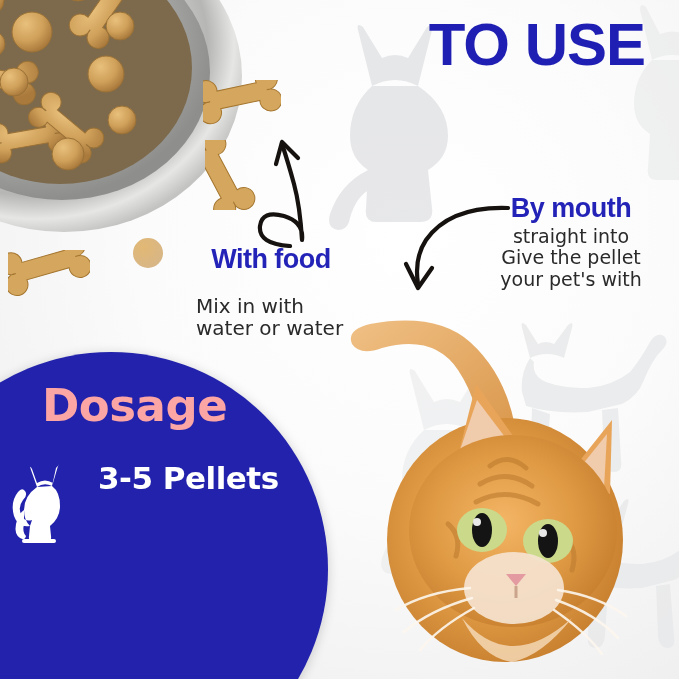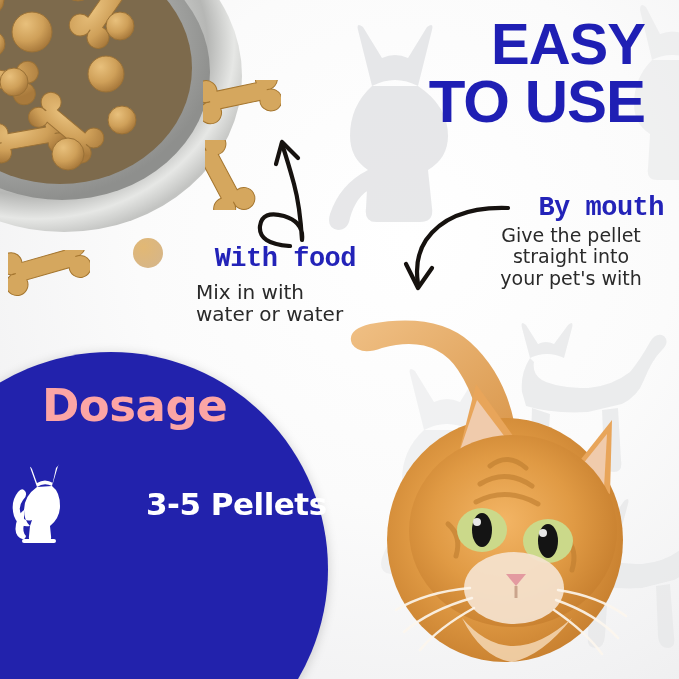--- a/index.html
+++ b/index.html
@@ -36,56 +36,55 @@
     font-size:58px;
     line-height:.98;
     letter-spacing:-1px;
   }
   #headline .l1{display:block;}
   #headline .l2{display:block;font-size:60px;}
 
   
   .callout-title{
     color:#2323b8;
-    font-family:Liberation Mono, monospace;
+    font-family:Liberation Sans, sans-serif;
     font-weight:bold;
     letter-spacing:-.5px;
-    text-align:right;
   }
   .callout-body{
     color:#2a2a2a;
     font-family:"DejaVu Sans", sans-serif;
     font-weight:normal;
     line-height:1.12;
   }
 
   #withfood{position:absolute;left:186px;top:244px;width:170px;text-align:center;}
   #withfood .callout-title{font-size:27px;}
-  #withfood .callout-body{font-size:20px;margin-top:7px;text-align:left;padding-left:10px;}
+  #withfood .callout-body{font-size:20px;margin-top:20px;text-align:left;padding-left:10px;}
 
   #bymouth{position:absolute;left:478px;top:193px;width:186px;text-align:center;}
   #bymouth .callout-title{font-size:27px;}
   #bymouth .callout-body{font-size:19px;margin-top:2px;}
 
   
   #dosage{
     position:absolute;left:-106px;top:352px;width:434px;height:434px;
     border-radius:50%;
     background:#2222ac;
     box-shadow:0 2px 12px rgba(0,0,0,.18);
   }
   #dosage-title{
     position:absolute;left:148px;top:27px;
     color:#fca5a5;
     font-family:"DejaVu Sans", sans-serif;
     font-weight:bold;
     font-size:45px;
     letter-spacing:-.5px;
   }
-  .dose-row{position:absolute;display:flex;align-items:center;gap:48px;}
+  .dose-row{position:absolute;display:flex;align-items:flex-start;}
   #dose-row-0{left:110px;top:110px;}
   #dose-row-1{left:118px;top:218px;}
   .dose-icon{width:78px;height:84px;flex:0 0 auto;}
   .dose-icon svg{display:block;}
   .dose-text{margin-left:16px;}
   .dose-amount{
     color:#ffffff;
     font-family:"DejaVu Sans", sans-serif;
     font-weight:bold;
     font-size:31px;
@@ -282,21 +281,20 @@
         <path d="M228 302 Q268 308 296 328"></path>
         <path d="M226 312 Q266 326 288 350"></path>
         <path d="M224 322 Q256 344 272 366"></path>
       </g>
 
       <path d="M132 330 Q180 386 242 330 Q212 368 182 374 Q152 370 132 330Z" fill="#f6dcbb" opacity=".8"></path>
     </svg>
   </div>
 
   <div id="headline">
-    <span class="l1">EASY</span>
     <span class="l2">TO USE</span>
   </div>
 
   <svg style="position:absolute;left:240px;top:128px;" width="100" height="120" viewBox="0 0 100 120">
     <path class="arrow" d="M50 118 Q18 116 20 98 Q22 82 44 88 Q64 94 62 112
                            Q60 78 54 56 Q48 34 42 16"></path>
     <path class="arrow" d="M42 14 L36 36 M42 14 L58 30"></path>
   </svg>
 
   <svg style="position:absolute;left:402px;top:192px;" width="110" height="100" viewBox="0 0 110 100">
@@ -329,19 +327,19 @@
     <div class="callout-title">With food</div>
     <div class="callout-body">
       <div>Mix in with</div>
       <div>water or water</div>
     </div>
   </div>
 
   <div id="bymouth">
     <div class="callout-title">By mouth</div>
     <div class="callout-body">
+      <div>straight into</div>
       <div>Give the pellet</div>
-      <div>straight into</div>
       <div>your pet's with</div>
     </div>
   </div>
 
 </div>
 
 </body></html>

